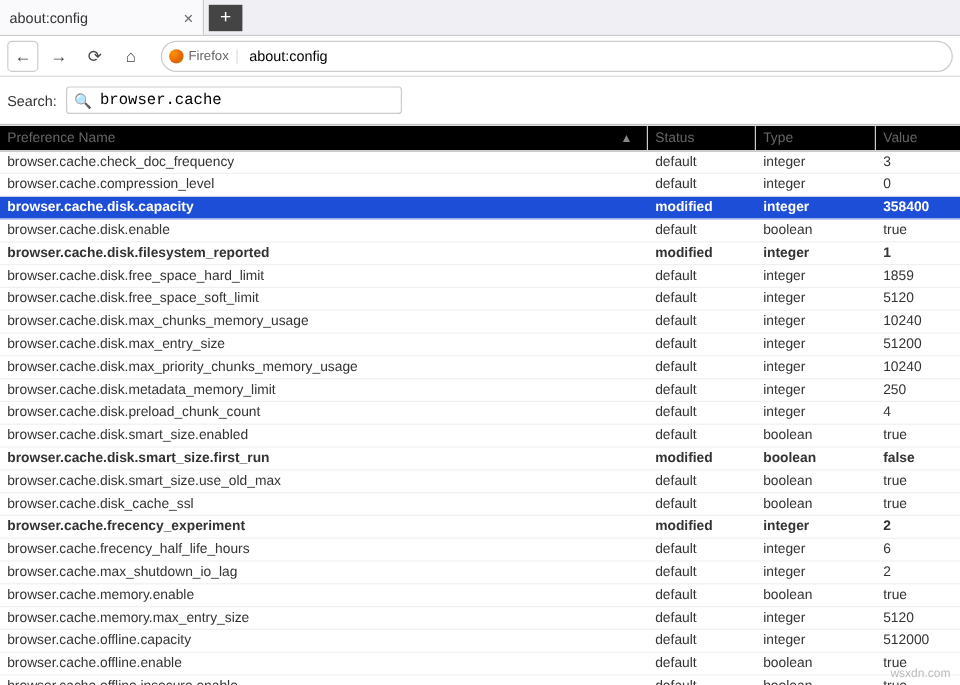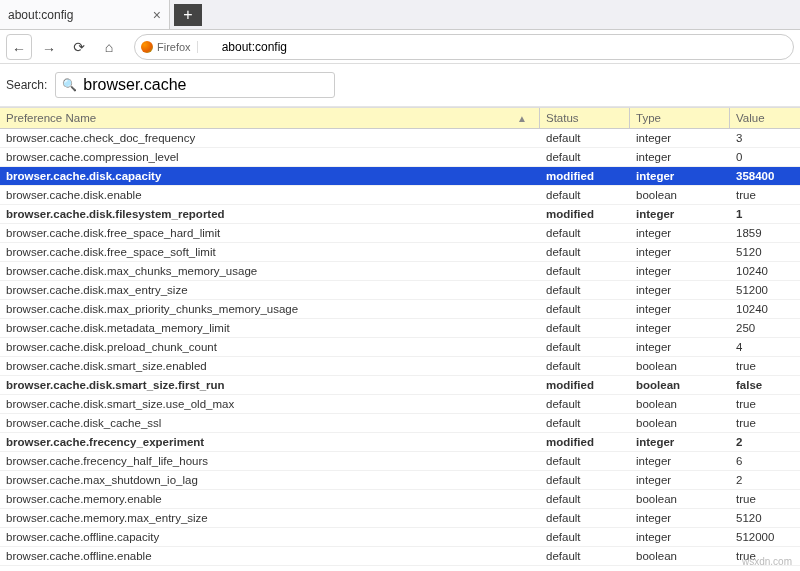--- a/index.html
+++ b/index.html
@@ -4,30 +4,30 @@
 <style>
   * { box-sizing: border-box; }
   body { margin: 0; font-family: "Segoe UI", Arial, sans-serif; font-size: 12px; color: #333; background: #fff; }
   .tab-bar { display: flex; align-items: center; background: #f0f0f4; height: 30px; border-bottom: 1px solid #ccc; }
   .tab { display: flex; align-items: center; justify-content: space-between; background: #fafafc; border-right: 1px solid #ccc; padding: 0 8px; height: 100%; width: 170px; font-size: 12px; }
   .tab-close { color: #666; font-size: 14px; cursor: pointer; }
   .new-tab { width: 28px; height: 22px; display: flex; align-items: center; justify-content: center; margin-left: 4px; color: #fff; background: #444; font-size: 16px; cursor: pointer; }
   .nav-bar { display: flex; align-items: center; height: 34px; padding: 0 6px; border-bottom: 1px solid #ddd; gap: 4px; }
   .nav-btn { width: 26px; height: 26px; border: 1px solid #ccc; border-radius: 4px; display: flex; align-items: center; justify-content: center; background: #fff; cursor: pointer; color: #444; font-size: 14px; }
   .nav-btn.noborder { border: none; background: transparent; }
-  .url-wrap { flex: 1; display: flex; align-items: center; margin-left: 8px; border: 1px solid #ccc; border-radius: 13px; height: 26px; padding: 0 6px; gap: 22px; }
+  .url-wrap { flex: 1; display: flex; align-items: center; margin-left: 8px; border: 1px solid #ccc; border-radius: 13px; height: 26px; padding: 0 6px; gap: 8px; }
   .fx-label { display: flex; align-items: center; gap: 4px; color: #666; font-size: 11px; border-right: 1px solid #ddd; padding-right: 6px; }
   .fx-logo { width: 12px; height: 12px; border-radius: 50%; background: radial-gradient(circle at 30% 30%, #ff9500, #e66000 60%, #7b2 100%); }
   .url-input { flex: 1; border: none; outline: none; font-size: 12px; }
   .search-row { display: flex; align-items: center; gap: 8px; padding: 8px 6px; border-bottom: 1px solid #e5e5e5; }
   .search-label { color: #333; }
   .search-box { display: flex; align-items: center; border: 1px solid #ccc; border-radius: 3px; padding: 2px 6px; gap: 4px; width: 280px; }
-  .search-box input { border: none; outline: none; font-size: 16px; flex: 1; }
+  .search-box input { border: none; outline: none; font-size: 13px; flex: 1; font-family: Liberation Mono, monospace; }
   .mag { color: #999; font-size: 12px; }
-  .header-row { display: flex; align-items: flex-end; background: #fef9c3; border-top: 1px solid #ddd; border-bottom: 1px solid #ccc; height: 22px; font-size: 11.5px; color: #666; }
+  .header-row { display: flex; align-items: flex-end; background: #000000; border-top: 1px solid #ddd; border-bottom: 1px solid #ccc; height: 22px; font-size: 11.5px; color: #666; }
   .col { padding: 0 6px; }
   .col-name { flex: 1; display: flex; align-items: center; justify-content: space-between; border-right: 1px solid #ccc; height: 100%; }
   .col-status { width: 90px; border-right: 1px solid #ccc; height: 100%; display: flex; align-items: center; }
   .col-type { width: 100px; border-right: 1px solid #ccc; height: 100%; display: flex; align-items: center; }
   .col-value { width: 70px; height: 100%; display: flex; align-items: center; }
   .rows { }
   .row { display: flex; align-items: flex-start; height: 19px; font-size: 11.5px; border-bottom: 1px solid #f0f0f0; cursor: pointer; }
   .row .col-name { border: none; }
   .row .col-status, .row .col-type, .row .col-value { border: none; }
   .row.modified { font-weight: bold; }

